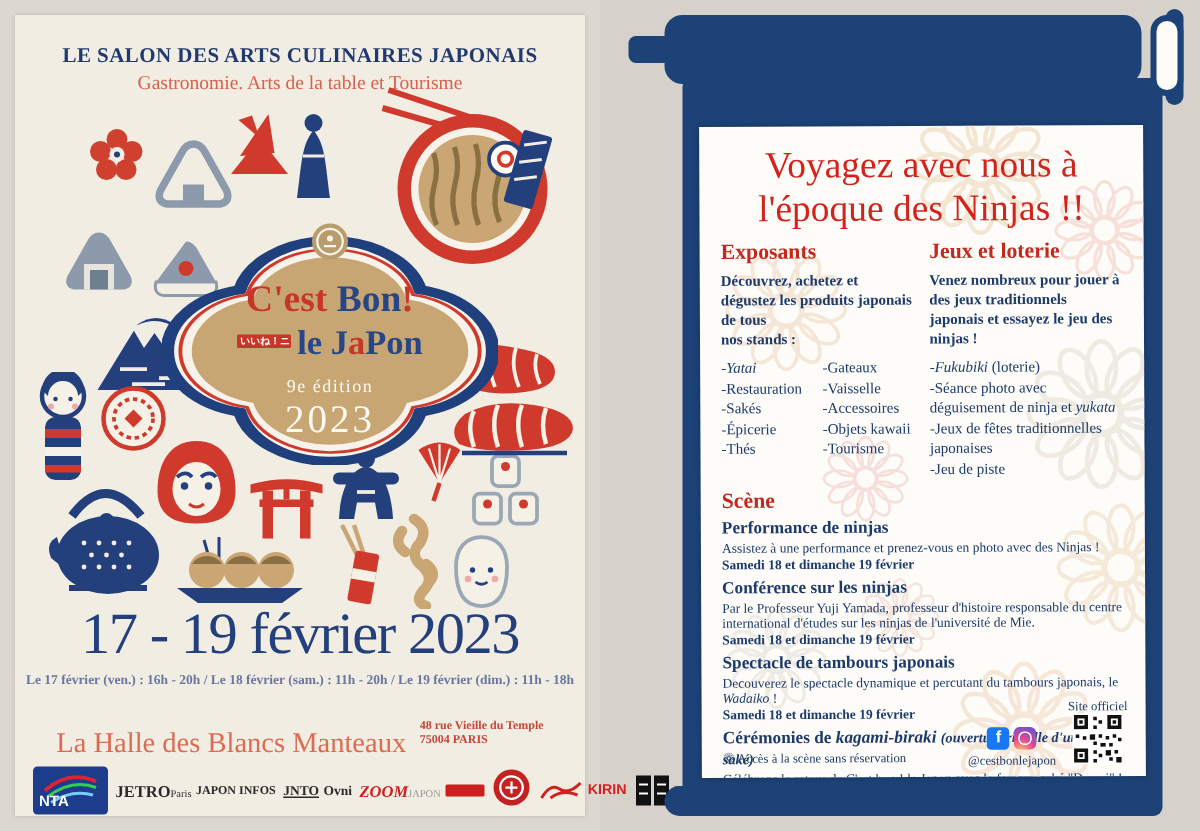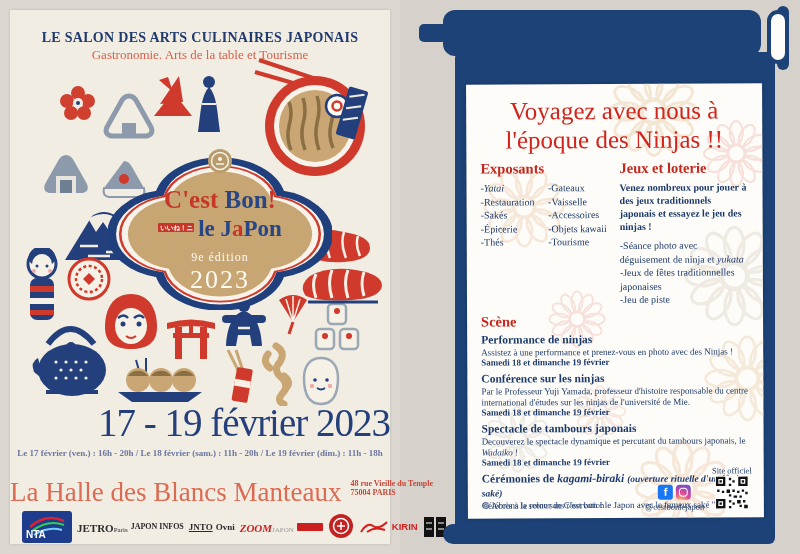--- a/index.html
+++ b/index.html
@@ -20,26 +20,26 @@
   .badge-seal{position:absolute;left:50%;top:-10px;transform:translateX(-50%);}
   .bt{position:absolute;left:0;right:0;text-align:center;white-space:nowrap;}
   .bt1{top:28px;font-size:25px;font-weight:bold;}
   .bt2{top:58px;font-size:23px;font-weight:bold;}
   .bt-red{color:#c6372a;} .bt-navy{color:#274686;}
   .jp-tag{display:inline-block;vertical-align:4px;background:#c6372a;color:#fff;
     font-size:6.5px;line-height:7px;padding:1px 2px;border-radius:1px;margin-right:4px;
     max-width:32px;overflow:hidden;}
   .bt3{top:92px;font-size:12px;color:#fdfaf2;letter-spacing:1px;}
   .bt4{top:107px;font-size:26px;color:#fdfaf2;letter-spacing:2px;}
-  .lp-date{position:absolute;left:0;right:0;top:390px;text-align:right;color:#24407c;
+  .lp-date{position:absolute;left:0;right:0;top:390px;text-align:center;color:#24407c;
     font-size:39px;letter-spacing:-1px;white-space:nowrap;}
   .lp-hours{position:absolute;left:0;right:0;top:438px;text-align:center;color:#6a76a0;
     font-size:9px;white-space:nowrap;font-weight:bold;}
   .lp-venue-row{position:absolute;left:0;right:0;top:448px;text-align:center;white-space:nowrap;}
-  .lp-venue{display:inline-block;color:#dd6a52;font-size:27px;}
+  .lp-venue{display:inline-block;color:#dd6a52;font-size:19px;}
   .lp-addr{display:inline-block;vertical-align:6px;text-align:left;color:#c4473a;font-size:8px;
     line-height:9px;margin-left:5px;font-weight:bold;margin-top:21px;}
   .lp-info{position:absolute;left:0;right:0;top:474px;text-align:center;white-space:nowrap;}
   .lp-web{color:#7081a6;font-size:10.5px;}
   .lp-entry{color:#cc4030;font-size:13.5px;font-weight:bold;text-decoration:underline;margin:0 6px;}
   .lp-org{color:#b05a45;font-size:10px;font-weight:bold;}
   
   .logos{position:absolute;left:12px;right:12px;top:496px;height:42px;display:flex;
     align-items:center;gap:5px;justify-content:space-between;}
   .chip{flex:0 0 auto;text-align:center;line-height:1;}
@@ -510,20 +510,24 @@
 
       <div class="paper-in">
         <div class="rp-title">
           <span>Voyagez avec nous à</span><br>
           <span>l'époque des Ninjas !!</span>
         </div>
 
         <div class="rp-cols">
           <div class="rp-col">
             <div class="rp-h">Exposants</div>
+            <div class="rp-intro">
+              <span>Découvrez, achetez et dégustez les produits japonais de tous</span><br>
+              <span>nos stands :</span>
+            </div>
             <div class="stand-cols rp-list">
               <div>
                 <div><span>-</span><i>Yatai</i><span></span></div>
                 <div><span>-Restauration</span><i></i><span></span></div>
                 <div><span>-Sakés</span><i></i><span></span></div>
                 <div><span>-Épicerie</span><i></i><span></span></div>
                 <div><span>-Thés</span><i></i><span></span></div>
               </div>
               <div>
                 <div><span>-Gateaux</span></div>
@@ -532,20 +536,21 @@
                 <div><span>-Objets kawaii</span></div>
                 <div><span>-Tourisme</span></div>
               </div>
             </div>
           </div>
 
           <div class="rp-col">
             <div class="rp-h">Jeux et loterie</div>
             <div class="rp-intro">Venez nombreux pour jouer à des jeux traditionnels japonais et essayez le jeu des ninjas !</div>
             <div class="rp-list">
+              <div><span>-</span><i>Fukubiki</i><span> (loterie)</span></div>
               <div><span>-Séance photo avec déguisement de ninja et </span><i>yukata</i><span></span></div>
               <div><span>-Jeux de fêtes traditionnelles japonaises</span><i></i><span></span></div>
               <div><span>-Jeu de piste</span><i></i><span></span></div>
             </div>
           </div>
         </div>
 
         <div class="scene-h">Scène</div>
 
         <div class="event">

